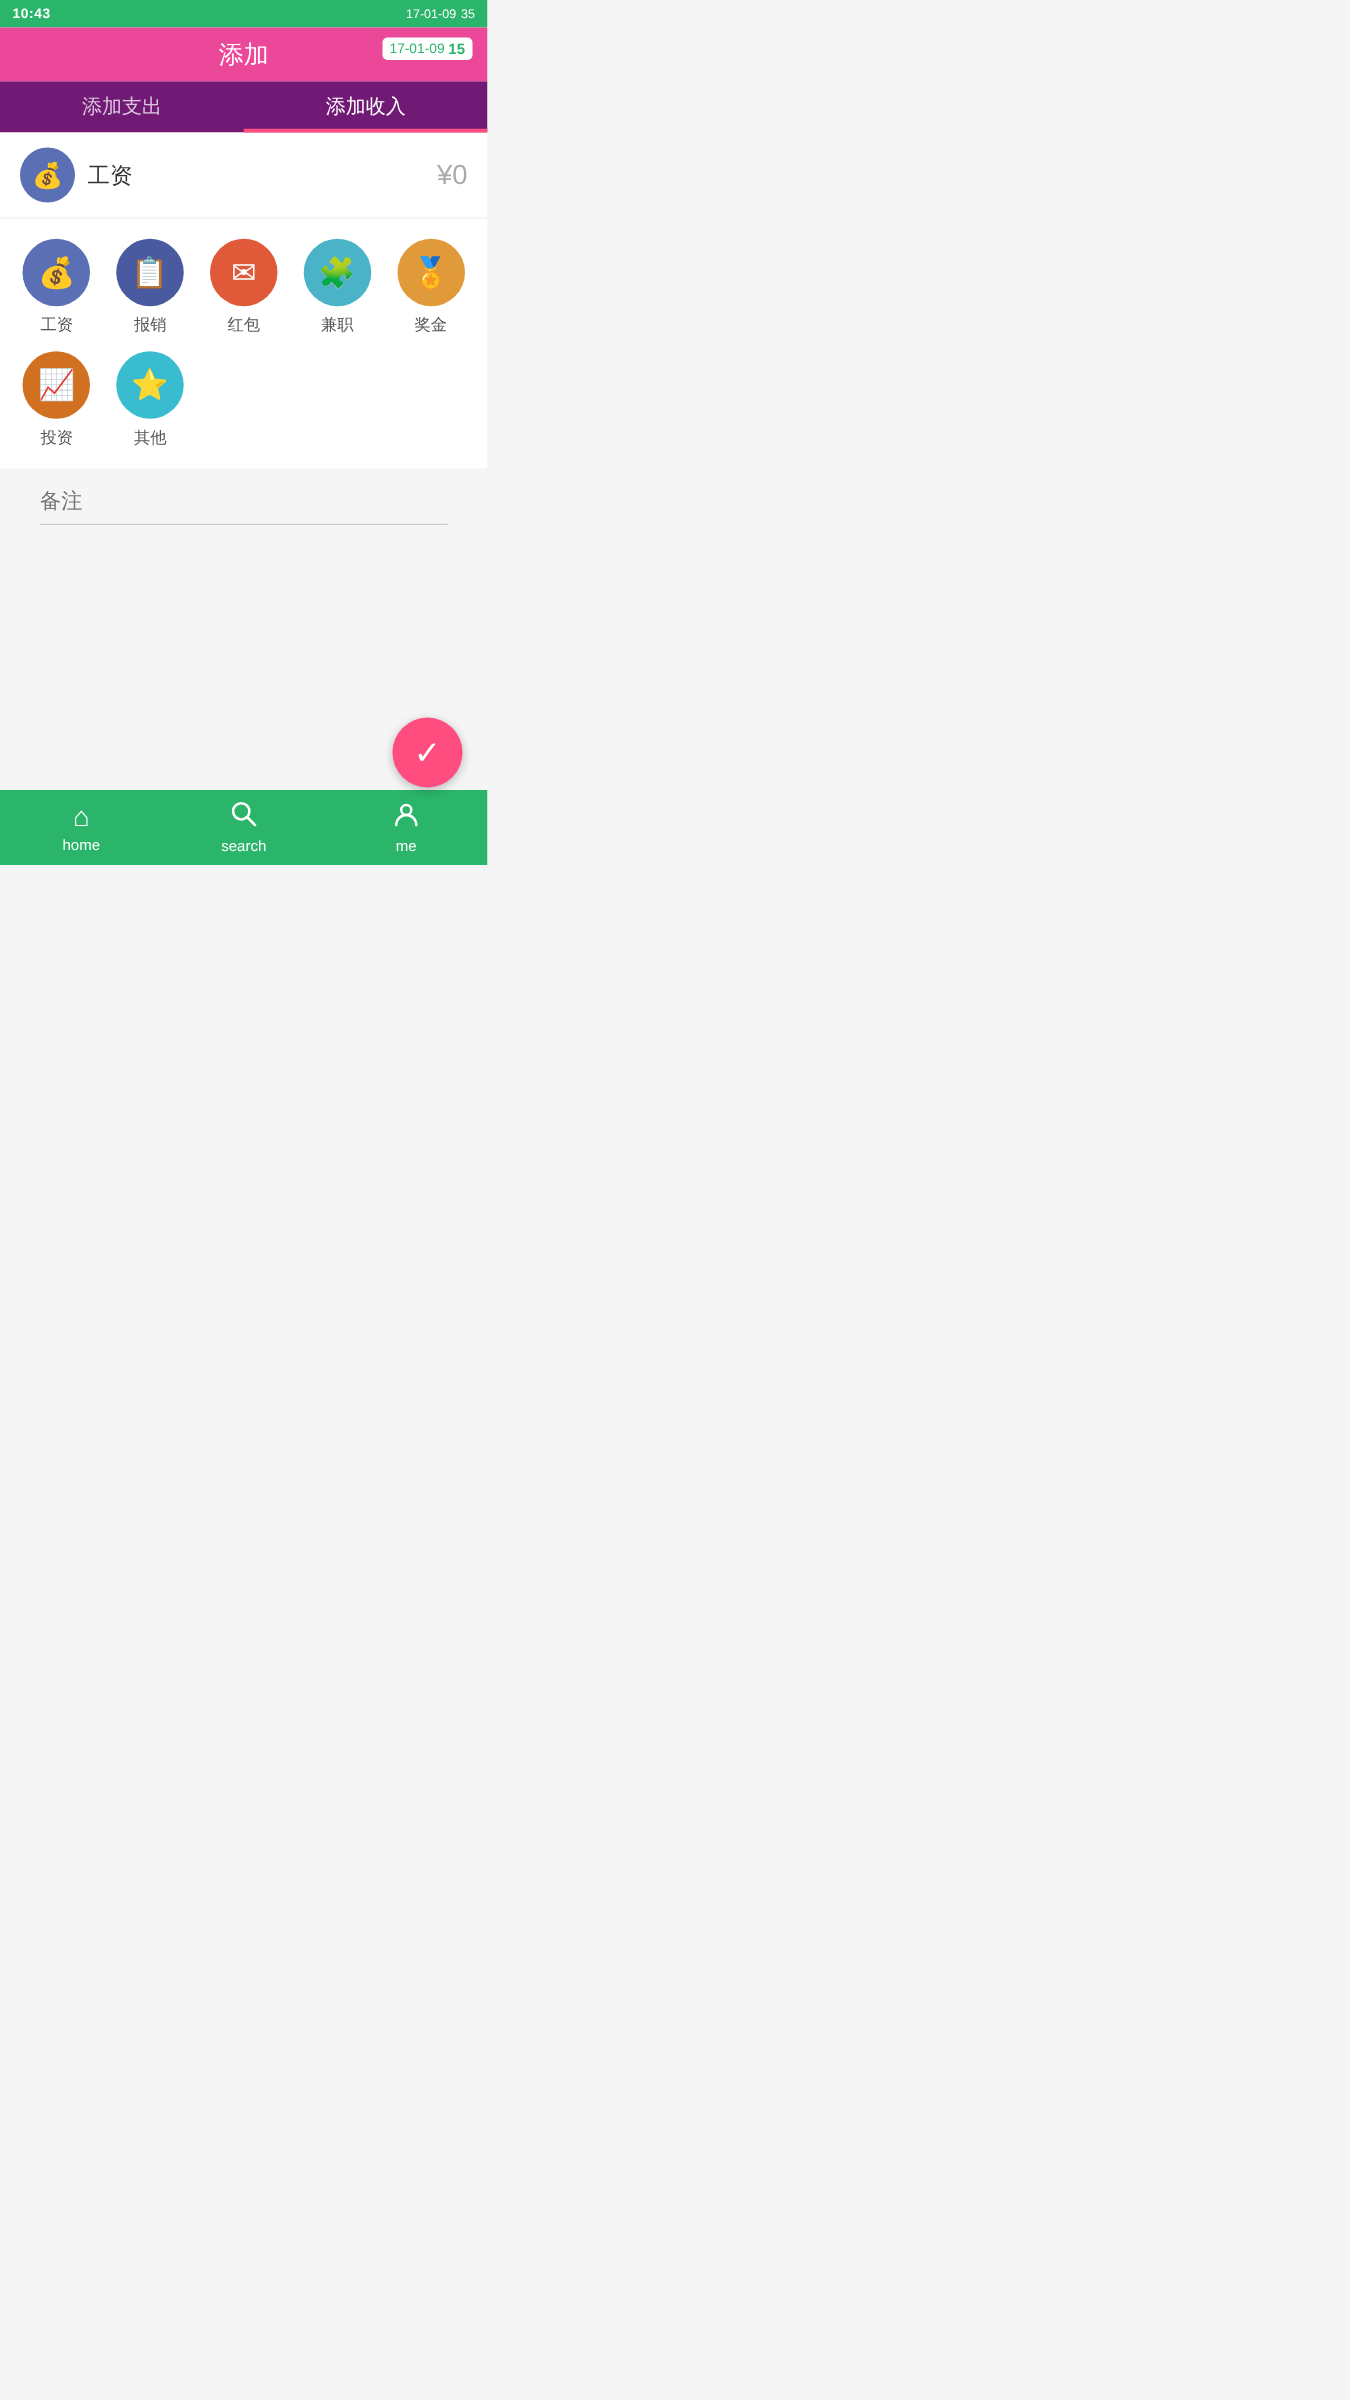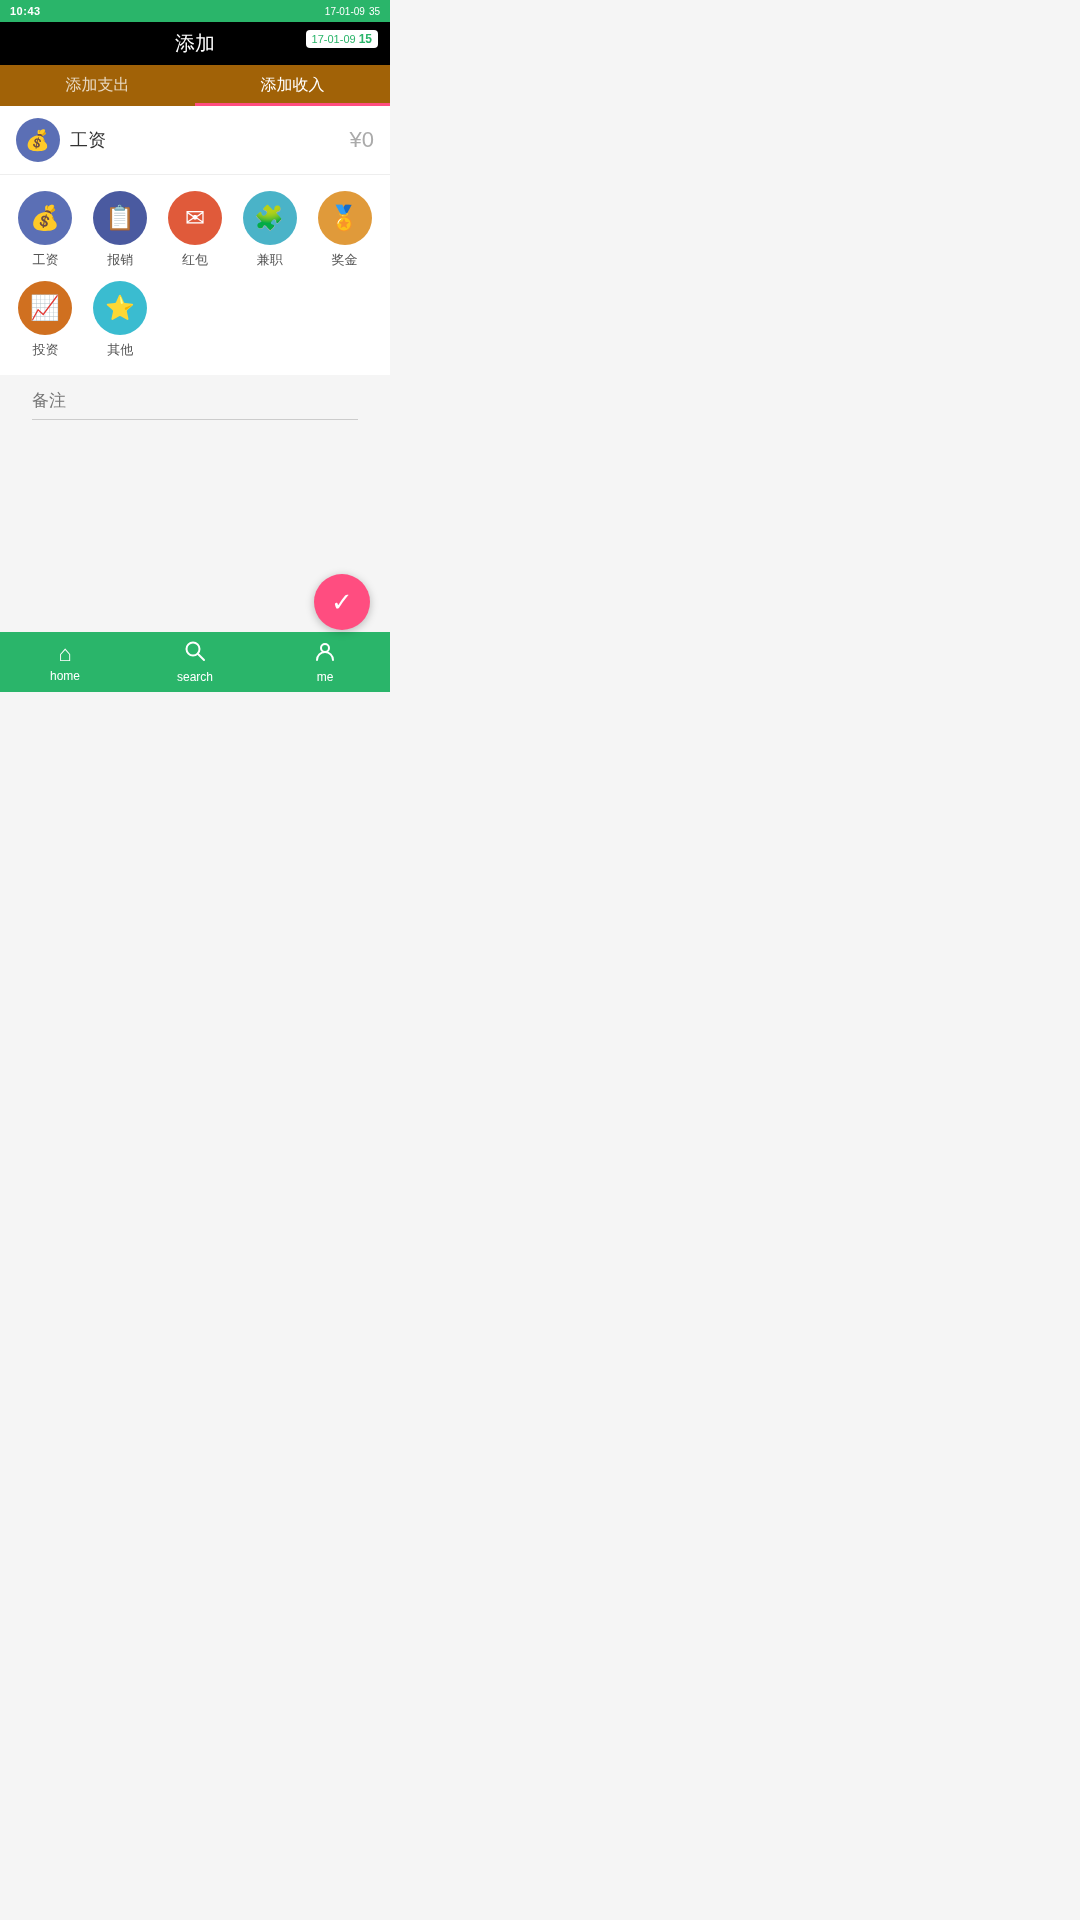--- a/index.html
+++ b/index.html
@@ -25,21 +25,21 @@
       display: flex;
       justify-content: space-between;
       align-items: center;
       height: 22px;
     }
     .status-left { font-weight: bold; letter-spacing: 0.5px; }
     .status-right { display: flex; align-items: center; gap: 4px; font-size: 10px; }
 
     
     .header {
-      background: #000000;
+      background: #ec4899;
       color: white;
       text-align: center;
       padding: 8px 0 0;
       position: relative;
     }
     .header-title {
       font-size: 20px;
       font-weight: 400;
       padding-bottom: 8px;
     }
@@ -57,21 +57,21 @@
       gap: 3px;
     }
     .header-date-num {
       font-size: 12px;
       font-weight: bold;
       color: #2ab56a;
     }
 
     
     .tabs {
-      background: #a16207;
+      background: #701a75;
       display: flex;
     }
     .tab {
       flex: 1;
       text-align: center;
       color: white;
       padding: 10px 0;
       font-size: 16px;
       cursor: pointer;
       position: relative;

